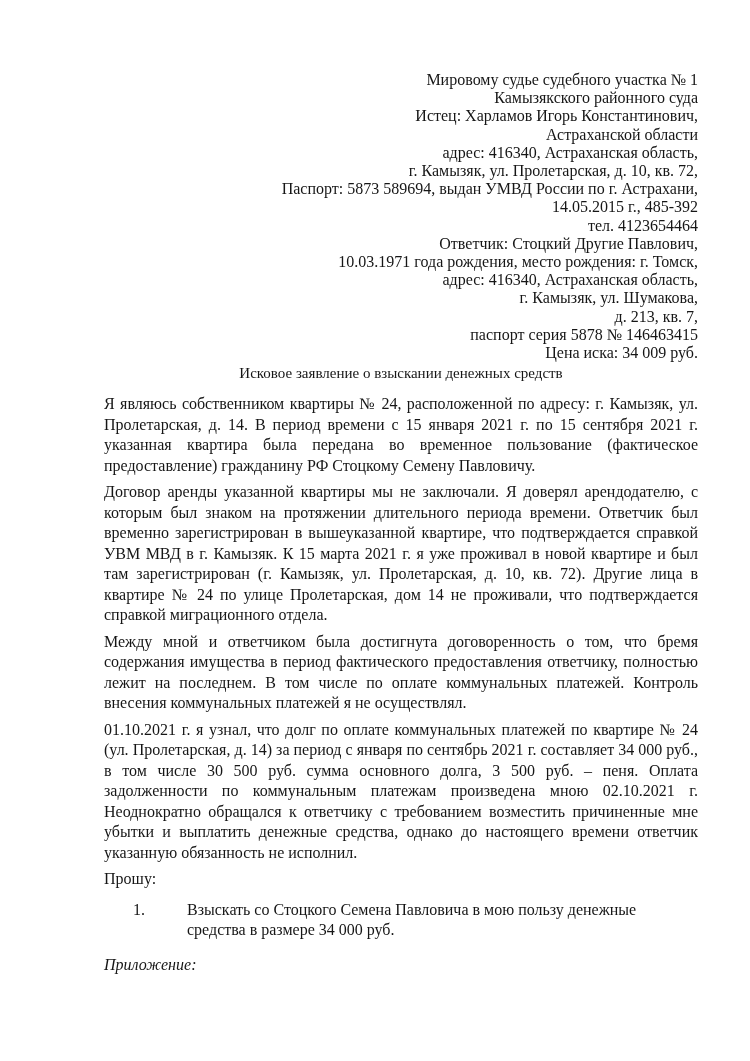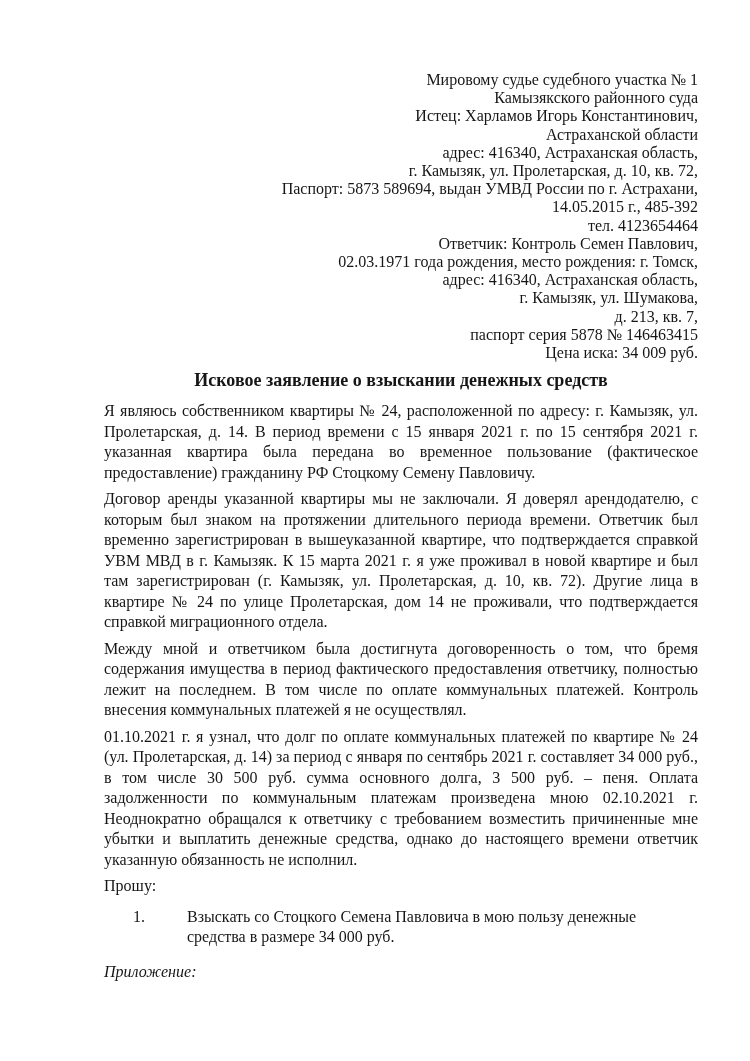--- a/index.html
+++ b/index.html
@@ -20,24 +20,24 @@
     overflow: hidden;
   }
   .header-block {
     text-align: right;
     line-height: 18.2px;
   }
   .header-line {
     white-space: nowrap;
   }
   .doc-title {
-    margin: 7px 0 10px 0;
+    margin: 0 0 10px 0;
     text-align: center;
-    font-weight: 700;
-    font-size: 18px;
+    font-weight: 400;
+    font-size: 15px;
     line-height: 22px;
   }
   .body-paragraphs .para {
     text-align: justify;
     line-height: 20.5px;
     margin: 0 0 6px 0;
   }
   .legal-basis {
     text-align: left;
     line-height: 20.5px;
@@ -77,22 +77,22 @@
   <div class="header-block">
       <div class="header-line">Мировому судье судебного участка № 1</div>
       <div class="header-line">Камызякского районного суда</div>
       <div class="header-line">Истец: Харламов Игорь Константинович,</div>
       <div class="header-line">Астраханской области</div>
       <div class="header-line">адрес: 416340, Астраханская область,</div>
       <div class="header-line">г. Камызяк, ул. Пролетарская, д. 10, кв. 72,</div>
       <div class="header-line">Паспорт: 5873 589694, выдан УМВД России по г. Астрахани,</div>
       <div class="header-line">14.05.2015 г., 485-392</div>
       <div class="header-line">тел. 4123654464</div>
-      <div class="header-line">Ответчик: Контроль Семен Павлович,</div>
-      <div class="header-line">02.03.1971 года рождения, место рождения: г. Томск,</div>
+      <div class="header-line">Ответчик: Стоцкий Другие Павлович,</div>
+      <div class="header-line">10.03.1971 года рождения, место рождения: г. Томск,</div>
       <div class="header-line">адрес: 416340, Астраханская область,</div>
       <div class="header-line">г. Камызяк, ул. Шумакова,</div>
       <div class="header-line">д. 213, кв. 7,</div>
       <div class="header-line">паспорт серия 5878 № 146463415</div>
       <div class="header-line">Цена иска: 34 009 руб.</div>
     </div>
 
   <div class="doc-title">Исковое заявление о взыскании денежных средств</div>
 
   <div class="body-paragraphs">

